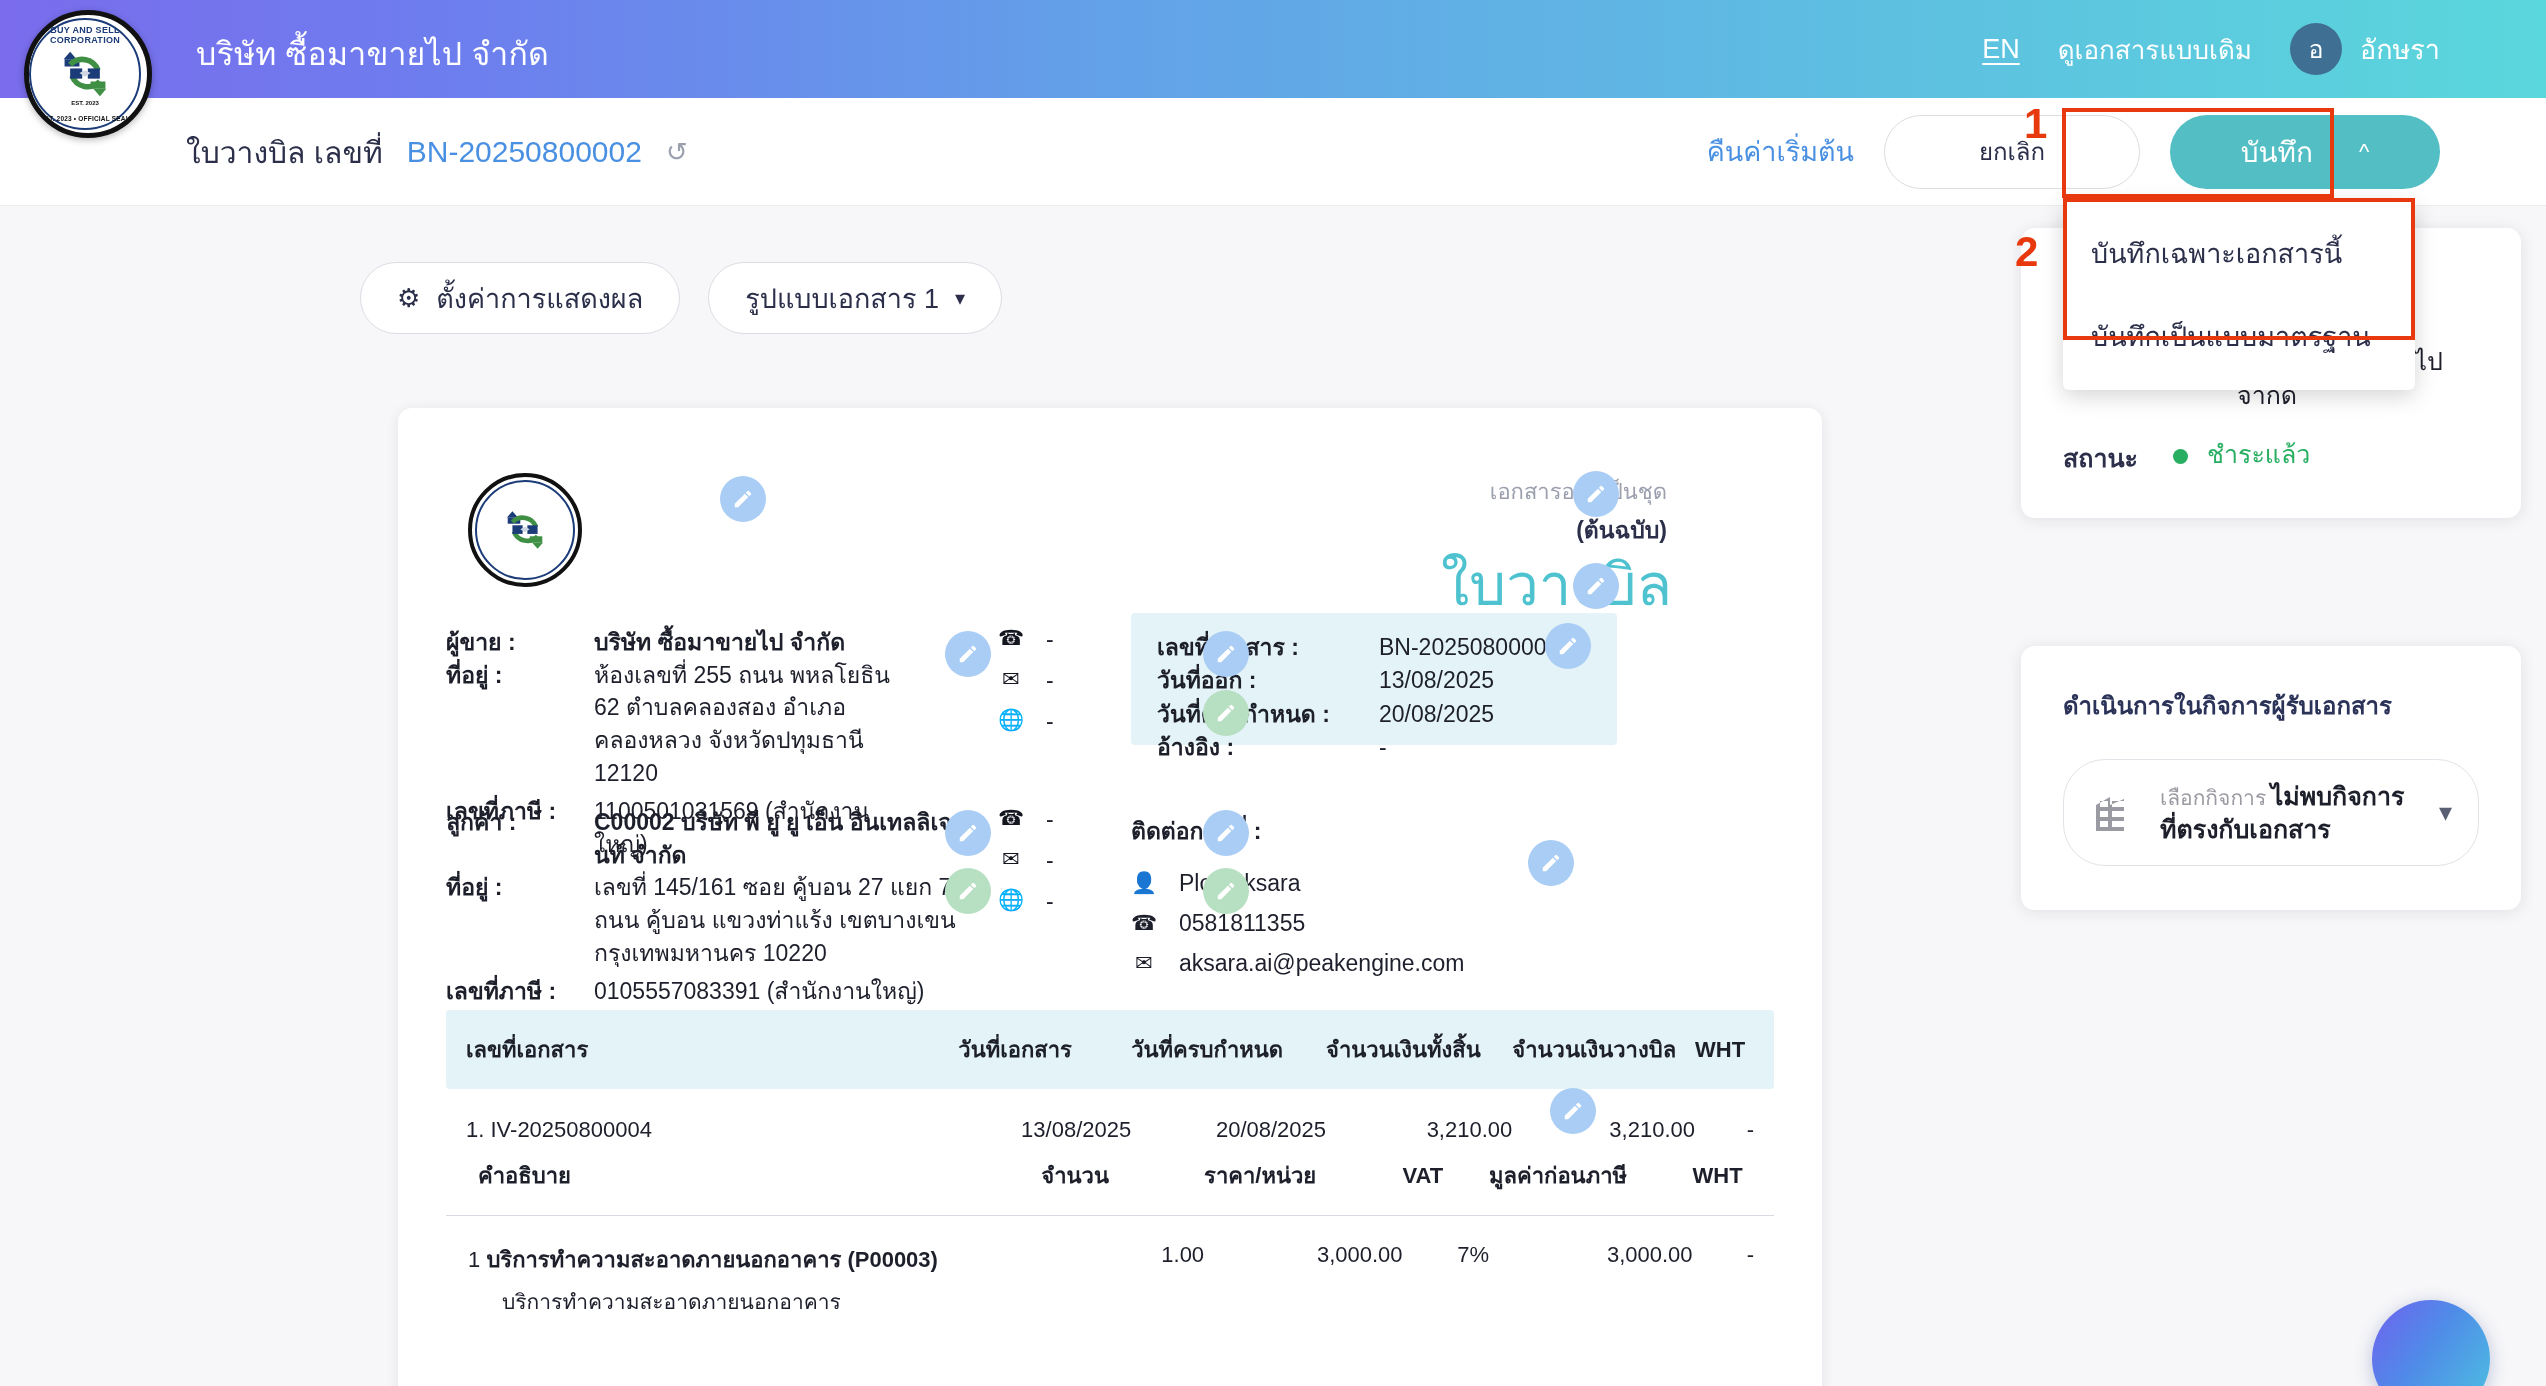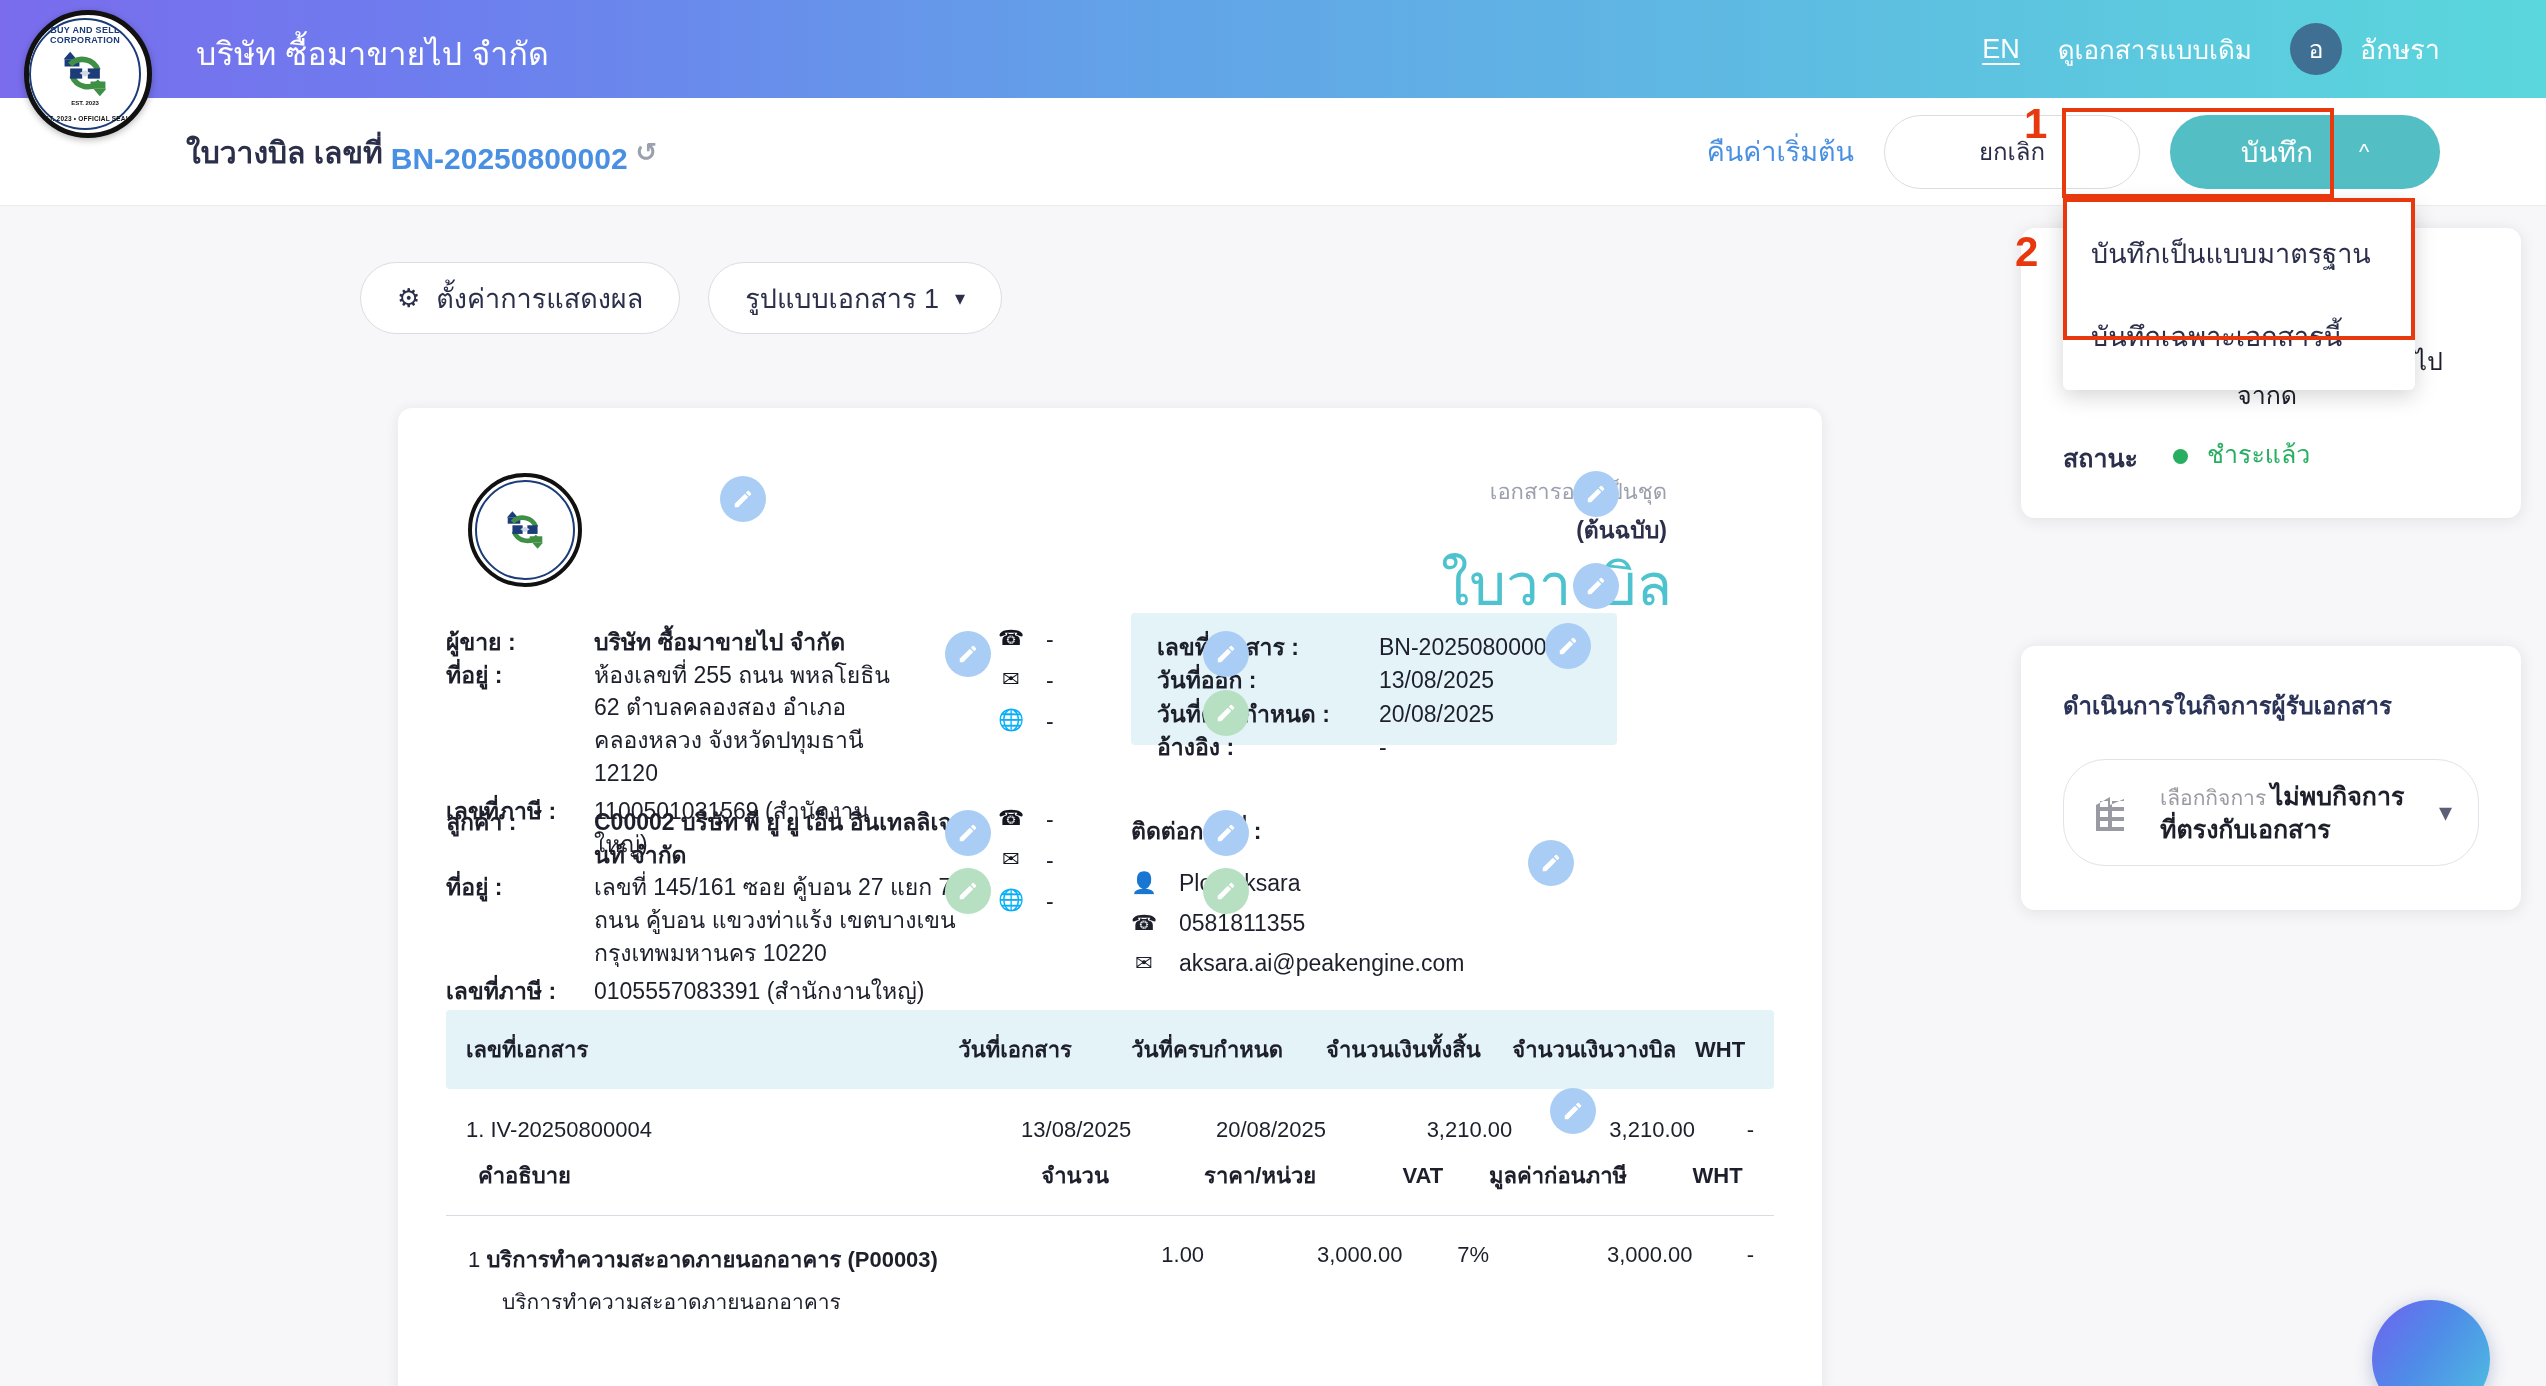--- a/index.html
+++ b/index.html
@@ -67,21 +67,21 @@
 
   
   .subbar {
     position: absolute; top: 98px; left: 0; width: 2546px; height: 108px;
     background: #ffffff;
     border-bottom: 1px solid #ececef;
     display: flex; align-items: center;
   }
   .doc-title-wrap {
     position: absolute; left: 186px; top: 50%; transform: translateY(-50%);
-    display: flex; align-items: flex-end; gap: 8px; font-weight: bold;
+    display: flex; align-items: center; gap: 24px;
   }
   .doc-title-label { font-size: 30px; color: #2b2f4a; }
   .doc-title-no { font-size: 30px; color: #4a90e2; }
   .refresh-icon { color: #9aa0ad; font-size: 26px; cursor: pointer; line-height: 1; align-self: center; }
 
   .subbar-actions {
     position: absolute; right: 106px; top: 50%; transform: translateY(-50%);
     display: flex; align-items: center; gap: 30px;
   }
   .reset-link { color: #4a90e2; font-size: 27px; cursor: pointer; }
@@ -330,22 +330,22 @@
     <span class="reset-link">คืนค่าเริ่มต้น</span>
     <button class="btn-cancel">ยกเลิก</button>
     <button class="btn-save">
       <span>บันทึก</span>
       <span class="caret-up">^</span>
     </button>
   </div>
 </div>
 
 <div class="save-menu">
+  <div class="save-menu-item">บันทึกเฉพาะเอกสารนี้</div>
   <div class="save-menu-item">บันทึกเป็นแบบมาตรฐาน</div>
-  <div class="save-menu-item">บันทึกเฉพาะเอกสารนี้</div>
 </div>
 
 <div class="anno-box" id="anno1"></div>
 <div class="anno-num" id="anno1num">1</div>
 <div class="anno-box" id="anno2"></div>
 <div class="anno-num" id="anno2num">2</div>
 
 <div class="toolbar">
   <button class="pill-btn">
     <span class="gear">⚙</span>

